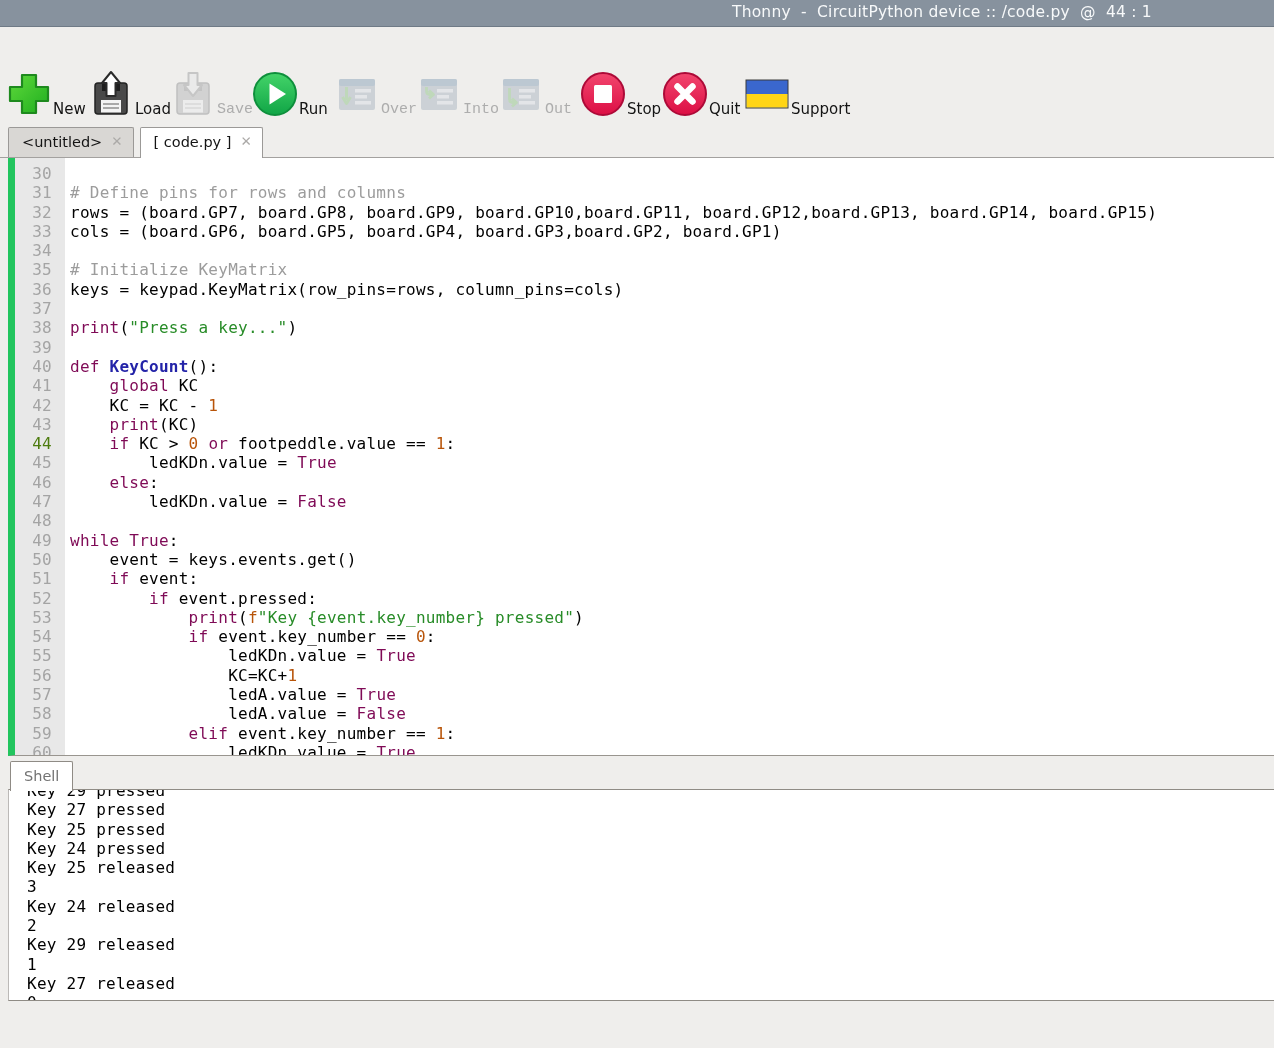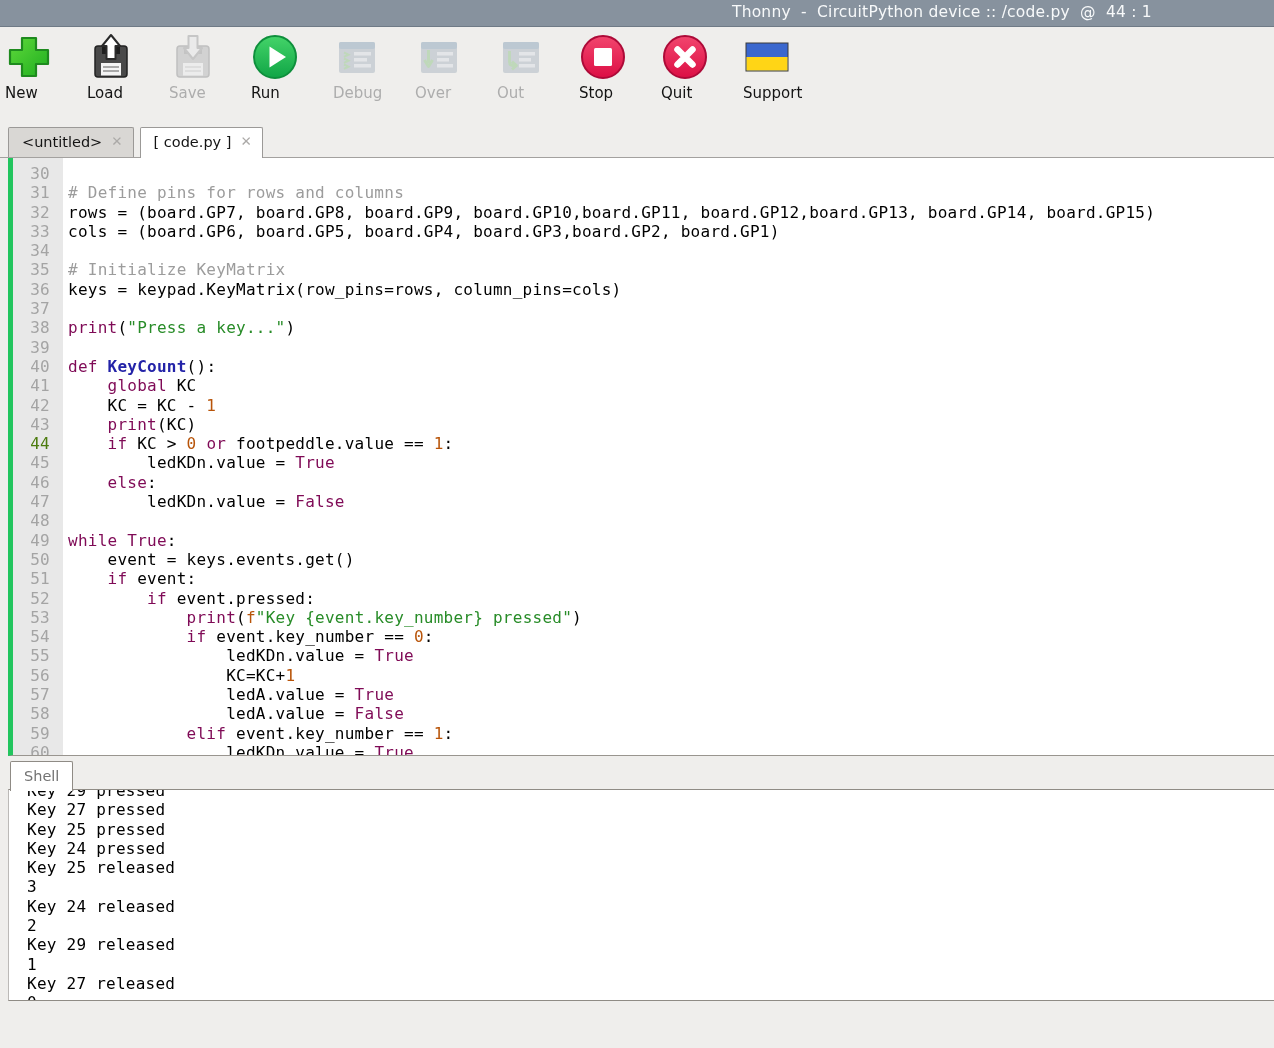--- a/index.html
+++ b/index.html
@@ -10,39 +10,39 @@
     position:relative;
   }
   
   .titlebar{height:26px;background:#87929E;position:relative;border-bottom:1px solid #6F7A86;}
   .titlebar .wtitle{
     position:absolute;left:732px;top:3px;color:#F7F9FA;font-size:15.5px;white-space:pre;
     letter-spacing:.2px;
   }
   
   .toolbar{height:85px;display:flex;padding:6px 0 0 5px;background:#EFEEEC;}
-  .tool{width:82px;display:flex;flex-direction:column;align-items:flex-start;cursor:default;}
+  .tool{width:82px;display:flex;flex-direction:row;align-items:flex-end;cursor:default;}
   .ticon{width:48px;height:48px;display:flex;align-items:center;justify-content:center;}
   .tlabel{margin-top:3px;font-size:15px;color:#141414;}
-  .tool.disabled .tlabel{color:#ADADAD;}
+  .tool.disabled .tlabel{color:#ADADAD;font-family:Liberation Mono, monospace;}
   
   .tabbar{height:39px;background:#EFEEEC;border-bottom:1px solid #A3A19F;display:flex;align-items:flex-end;padding-left:8px;}
   .tab{
     display:flex;align-items:center;gap:9px;
     font-size:14.5px;color:#141414;
     background:#D9D7D4;border:1px solid #9B9997;border-bottom:none;
     border-radius:2px 2px 0 0;
     padding:6px 10px 7px 13px;margin-right:6px;
   }
   .tab.active{background:#FFFFFF;margin-bottom:-1px;padding-bottom:8px;}
   .tabclose{color:#ABA9A7;font-weight:bold;font-size:13.5px;line-height:1;}
   
   .editorwrap{
     height:598px;margin-left:8px;background:#FFFFFF;
-    border-left:5px solid #22c55e;border-bottom:1px solid #99958F;
+    border-left:7px solid #22c55e;border-bottom:1px solid #99958F;
     overflow:hidden;position:relative;box-sizing:border-box;
   }
   .gutter{position:absolute;left:0;top:0;bottom:0;width:50px;background:#E8E8E8;}
   .code{
     position:absolute;left:0;top:6px;right:0;
     font-family:"DejaVu Sans Mono",monospace;font-size:16px;line-height:19.3px;
     letter-spacing:.25px;white-space:pre;
   }
   .crow{height:19.3px;}
   .ln{display:inline-block;width:37px;text-align:right;color:#A4A4A4;}
@@ -144,48 +144,48 @@
   <div class="tool">
     <span class="ticon">
       <svg width="48" height="48" viewBox="0 0 48 48">
         <circle cx="24" cy="24" r="21" fill="url(#grun)" stroke="#0E8F3C" stroke-width="2"></circle>
         <path d="M18.5 13.5 L35 24 L18.5 34.5 Z" fill="#FFFFFF"></path>
       </svg>
     </span>
     <span class="tlabel">Run</span>
   </div>
 
-  <div class="tool disabled">
-    <span class="ticon">
-      <svg width="48" height="48" viewBox="0 0 48 48">
-        <rect x="6" y="9" width="36" height="31" rx="2" fill="#CCD1D6"></rect>
-        <rect x="6" y="9" width="36" height="7" rx="2" fill="#BCC8D2"></rect>
-        <rect x="21" y="19" width="17" height="3.5" fill="#E3E5E8"></rect>
-        <rect x="21" y="25" width="13" height="3.5" fill="#E3E5E8"></rect>
-        <rect x="21" y="31" width="17" height="3.5" fill="#E3E5E8"></rect>
-        <path d="M11 19.5 l4.5 2.2 l-4.5 2.2 M11 25.5 l4.5 2.2 l-4.5 2.2 M11 31.5 l4.5 2.2 l-4.5 2.2" stroke="#BFD8BA" fill="none" stroke-width="2"></path>
-      </svg>
-    </span>
-    <span class="tlabel">Debug</span>
-  </div>
 
   <div class="tool disabled">
     <span class="ticon">
       <svg width="48" height="48" viewBox="0 0 48 48">
         <rect x="6" y="9" width="36" height="31" rx="2" fill="#CCD1D6"></rect>
         <rect x="6" y="9" width="36" height="7" rx="2" fill="#BCC8D2"></rect>
         <rect x="22" y="19" width="16" height="3.5" fill="#E3E5E8"></rect>
         <rect x="22" y="25" width="12" height="3.5" fill="#E3E5E8"></rect>
         <rect x="22" y="31" width="16" height="3.5" fill="#E3E5E8"></rect>
         <path d="M13.5 17 V30 M9.5 27 L13.5 33.5 L17.5 27" stroke="#BFD8BA" fill="none" stroke-width="3" stroke-linejoin="round"></path>
       </svg>
     </span>
     <span class="tlabel">Over</span>
   </div>
 
+  <div class="tool disabled">
+    <span class="ticon">
+      <svg width="48" height="48" viewBox="0 0 48 48">
+        <rect x="6" y="9" width="36" height="31" rx="2" fill="#CCD1D6"></rect>
+        <rect x="6" y="9" width="36" height="7" rx="2" fill="#BCC8D2"></rect>
+        <rect x="22" y="19" width="16" height="3.5" fill="#E3E5E8"></rect>
+        <rect x="22" y="25" width="12" height="3.5" fill="#E3E5E8"></rect>
+        <rect x="22" y="31" width="16" height="3.5" fill="#E3E5E8"></rect>
+        <path d="M11.5 17 V21 Q11.5 24.5 15 24.5 H17 M14 20.5 L18.5 24.5 L14 28.5" stroke="#BFD8BA" fill="none" stroke-width="2.8" stroke-linejoin="round"></path>
+      </svg>
+    </span>
+    <span class="tlabel">Into</span>
+  </div>
 
   <div class="tool disabled">
     <span class="ticon">
       <svg width="48" height="48" viewBox="0 0 48 48">
         <rect x="6" y="9" width="36" height="31" rx="2" fill="#CCD1D6"></rect>
         <rect x="6" y="9" width="36" height="7" rx="2" fill="#BCC8D2"></rect>
         <rect x="22" y="19" width="16" height="3.5" fill="#E3E5E8"></rect>
         <rect x="22" y="25" width="12" height="3.5" fill="#E3E5E8"></rect>
         <rect x="22" y="31" width="16" height="3.5" fill="#E3E5E8"></rect>
         <path d="M12.5 18 V29 Q12.5 32.5 16 32.5 H18 M15 28.5 L19.5 32.5 L15 36.5" stroke="#BFD8BA" fill="none" stroke-width="2.8" stroke-linejoin="round"></path>

